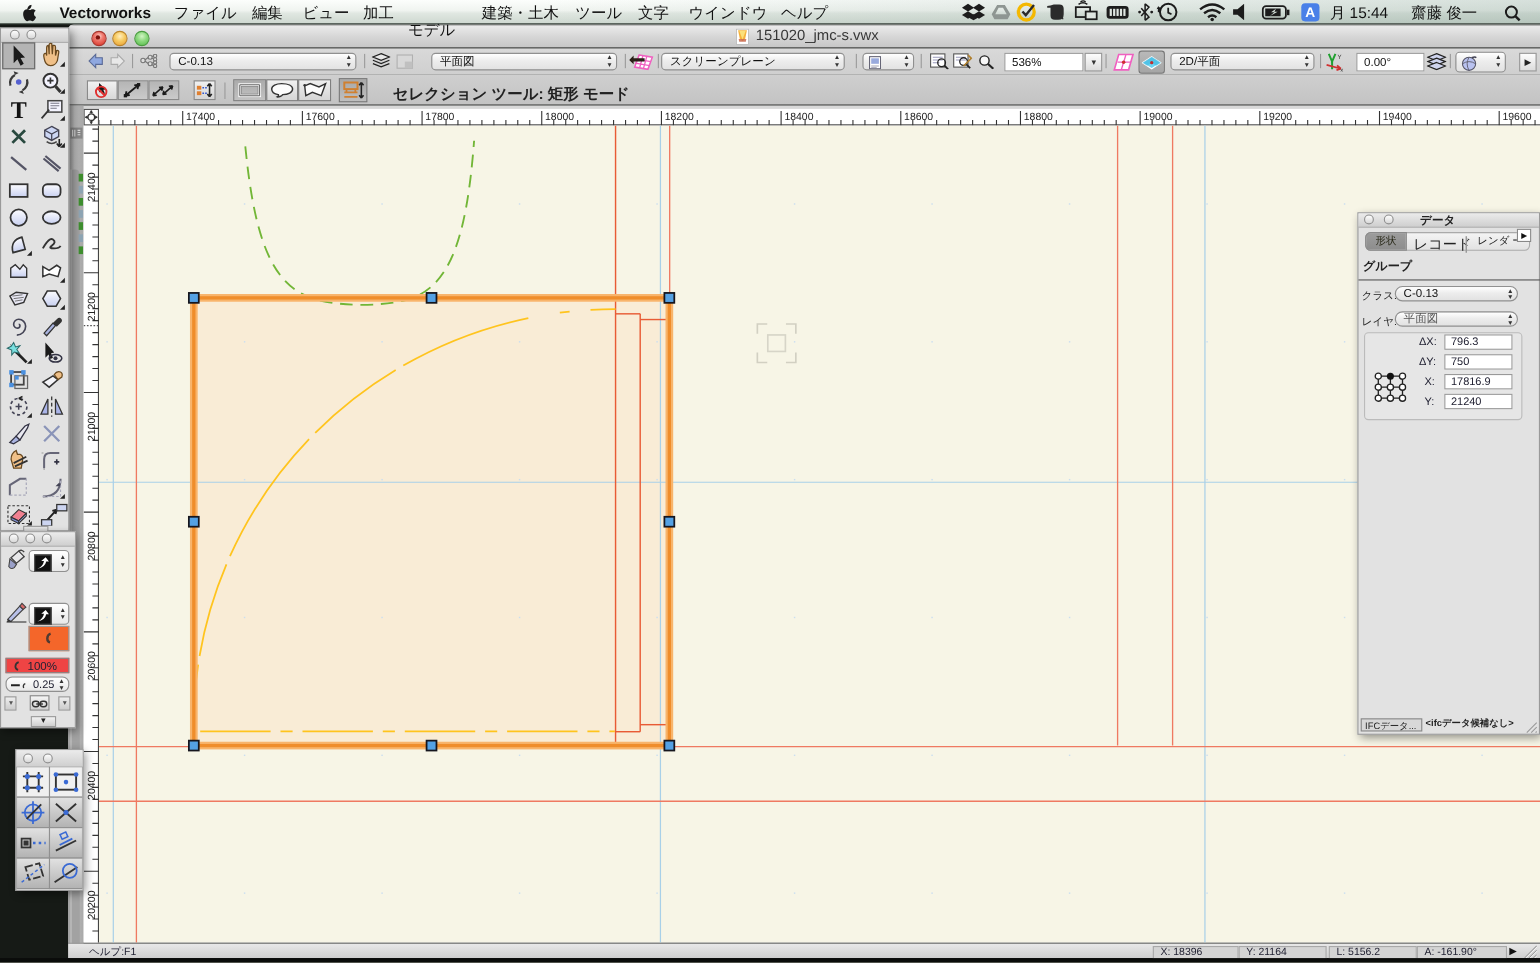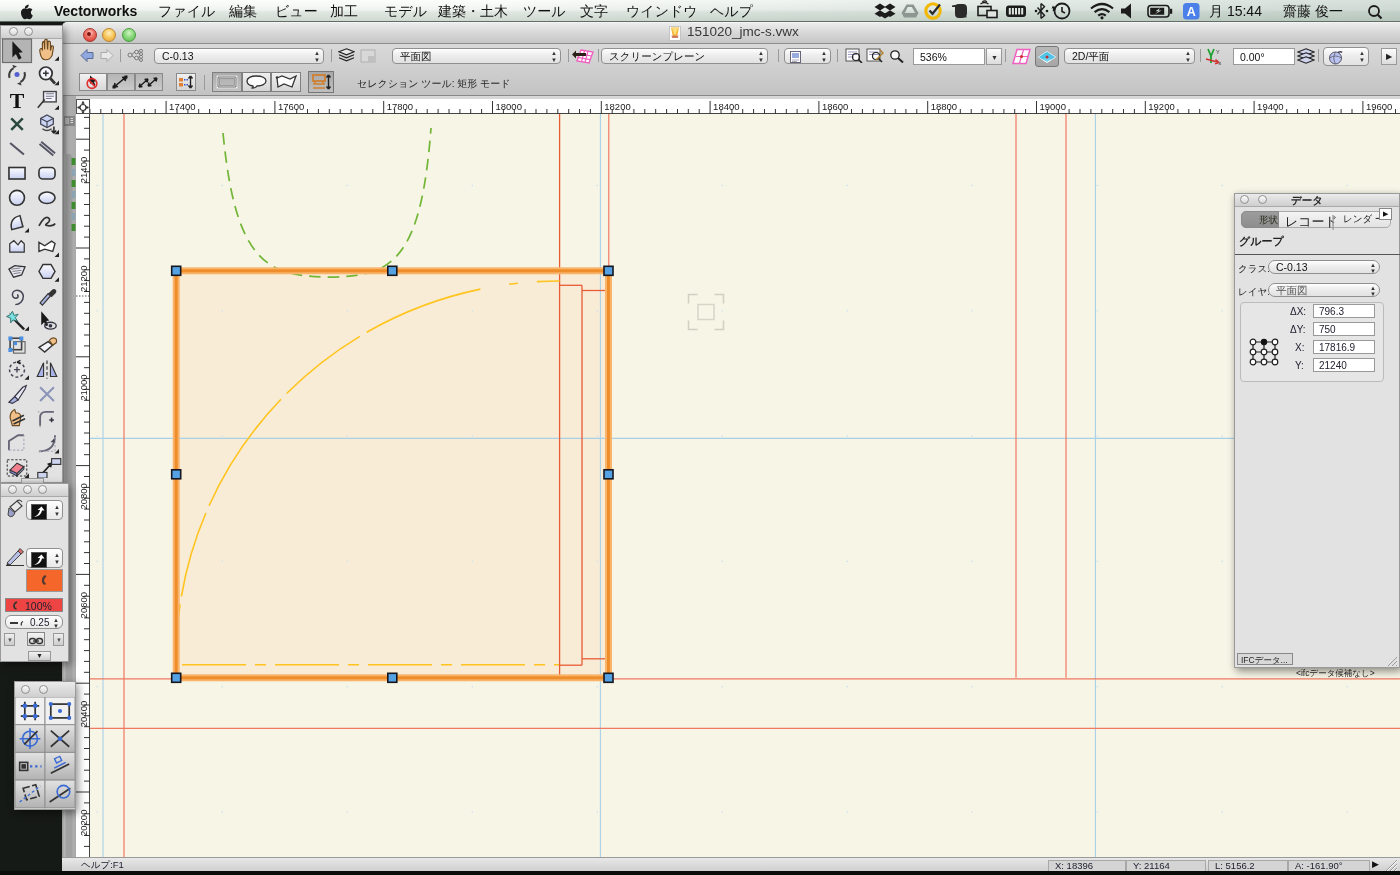--- a/index.html
+++ b/index.html
@@ -259,21 +259,21 @@
           </svg>
     </div>
   </div>
   <div class="abs" style="left:308px;top:3px;width:26px;height:22px;background:linear-gradient(#a8a8a8,#bfbfbf);border:1px solid #777;box-sizing:border-box;">
     <svg width="24" height="20" viewBox="0 0 24 20">
           <rect x="4" y="3" width="12" height="6" fill="none" stroke="#d08030" stroke-width="1.8"></rect>
           <path d="M4 12 L16 12 M4 16 L16 16 M6 9 L6 12 M14 9 L14 12" stroke="#d08030" stroke-width="1.6"></path>
           <path d="M19.5 3 L19.5 17 M19.5 3 l-2 2.5 M19.5 3 l2 2.5 M19.5 17 l-2-2.5 M19.5 17 l2-2.5" stroke="#222" stroke-width="1.4" fill="none"></path>
         </svg>
   </div>
-  <div class="abs" style="left:357px;top:9px;font-size:10px;font-weight:normal;color:#222;">セレクション ツール: 矩形 モード</div>
+  <div class="abs" style="left:357px;top:9px;font-size:14px;font-weight:bold;color:#222;">セレクション ツール: 矩形 モード</div>
 </div>
   </div>
 <div class="abs" style="left:62px;top:96px;width:1338px;height:761px;background:#d8d8d8;"></div>
 <div class="abs" id="graystrip">
   <svg width="14" height="775" viewBox="0 0 14 775">
     <rect x="2" y="20" width="11" height="10" fill="#888"></rect>
     <path d="M4 22 L4 28 M6 22 L6 28 M8.5 22.5 L11 22.5 M8.5 24.5 L11 24.5 M8.5 26.5 L11 26.5" stroke="#ddd" stroke-width="1"></path>
     <rect x="1.5" y="58" width="9" height="717" rx="4" fill="#a2a2a2"></rect>
     <rect x="1.5" y="58" width="2" height="717" fill="#b5b5b5"></rect>
     <g>
@@ -645,21 +645,21 @@
 <div class="abs" id="menubar">
   <svg class="abs" style="left:21px;top:3.5px;" width="13" height="16" viewBox="0 0 17 21">
     <path d="M8.7 4.6 C9.6 3.5 10.2 2 10 0.5 C8.7 0.6 7.2 1.4 6.3 2.4 C5.5 3.3 4.8 4.9 5 6.3 C6.4 6.4 7.8 5.6 8.7 4.6 Z" fill="#1a1a1a"></path>
     <path d="M12.9 11.3 C12.9 8.9 14.9 7.7 15 7.6 C13.9 5.9 12.1 5.7 11.5 5.7 C10 5.5 8.6 6.6 7.8 6.6 C7 6.6 5.9 5.7 4.6 5.8 C3 5.8 1.5 6.7 0.7 8.2 C-1 11.1 0.3 15.4 1.9 17.7 C2.7 18.8 3.6 20.1 4.9 20 C6.1 20 6.6 19.2 8 19.2 C9.4 19.2 9.9 20 11.2 20 C12.5 20 13.3 18.8 14.1 17.7 C15 16.4 15.4 15.1 15.4 15 C15.4 15 12.9 14 12.9 11.3 Z" fill="#1a1a1a"></path>
   </svg>
   <div class="mitem bold" style="left:54px;">Vectorworks</div>
   <div class="mitem" style="left:158px;">ファイル</div>
   <div class="mitem" style="left:229px;">編集</div>
   <div class="mitem" style="left:275px;">ビュー</div>
   <div class="mitem" style="left:330px;">加工</div>
-  <div class="mitem" style="left:384px;">モデル</div>
+  <div class="mitem" style="left:371px;margin-top:16px;">モデル</div>
   <div class="mitem" style="left:438px;">建築・土木</div>
   <div class="mitem" style="left:523px;">ツール</div>
   <div class="mitem" style="left:580px;">文字</div>
   <div class="mitem" style="left:626px;">ウインドウ</div>
   <div class="mitem" style="left:710px;">ヘルプ</div>
 
   <svg class="abs" style="left:866px;top:0px;" width="530" height="22" viewBox="0 0 530 22">
 
     <g fill="#1c1c1c">
       <path d="M14 3.5 L19.5 7 L14 10.5 L8.5 7 Z"></path>
@@ -1039,21 +1039,21 @@
   </svg>
 </div>
 <div class="abs palette" id="datapal" style="left:1234px;top:193px;width:166px;height:475px;">
   <div class="ptitle">
       <div class="pcirc" style="left:5px;"></div>
       <div class="pcirc" style="left:23px;"></div>
     <div class="abs" style="left:-10px;width:100%;text-align:center;top:0px;font-size:10.5px;font-weight:bold;color:#222;">データ</div>
   </div>
 
   <div class="abs" style="left:6px;top:17px;width:150px;height:17px;border:1px solid #aaa;border-radius:5px;background:linear-gradient(#f4f4f4,#e2e2e2);box-sizing:border-box;"></div>
-  <div class="abs" style="left:6px;top:17px;width:38px;height:17px;border:1px solid #8a8a8a;border-radius:5px 0 0 5px;background:linear-gradient(#9c9c9c,#8d8d8d);box-sizing:border-box;text-align:right;font-size:9.5px;color:#2a2a1a;line-height:16px;">形状</div>
+  <div class="abs" style="left:6px;top:17px;width:38px;height:17px;border:1px solid #8a8a8a;border-radius:5px 0 0 5px;background:linear-gradient(#9c9c9c,#8d8d8d);box-sizing:border-box;text-align:center;font-size:9.5px;color:#2a2a1a;line-height:16px;">形状</div>
   <div class="abs" style="left:50px;top:19px;font-size:13px;color:#222;">レコード</div>
   <div class="abs" style="left:96px;top:19px;color:#999;">|</div>
   <div class="abs" style="left:108px;top:19px;font-size:9.5px;color:#222;">レンダ ー</div>
   <div class="abs" style="left:144px;top:14px;width:13px;height:12px;background:#fff;border:1px solid #888;box-sizing:border-box;">
       <span style="position:absolute;left:3px;top:1px;font-size:7px;color:#111;">▶</span>
     </div>
   <div class="abs" style="left:4px;top:40px;font-size:11px;font-weight:bold;color:#222;">グループ</div>
   <div class="abs" style="left:0px;top:60px;width:166px;height:1px;background:#555;"></div>
   <div class="abs" style="left:3px;top:69px;font-size:9.5px;color:#222;">クラス:</div>
   <div class="popup" style="left:33px;top:66px;width:112px;height:14px;border-radius:7px;">
@@ -1084,17 +1084,17 @@
         <circle cx="26" cy="14" r="2.8"></circle>
       <circle cx="4" cy="24" r="2.8"></circle>
         <circle cx="15" cy="24" r="2.8"></circle>
         <circle cx="26" cy="24" r="2.8"></circle>
     </g>
     <circle cx="15" cy="4" r="3.2" fill="#111"></circle>
   </svg>
   <div class="abs" style="left:2px;top:459px;width:56px;height:12px;background:#d8d8d8;border:1px solid #888;box-sizing:border-box;font-size:8.5px;color:#222;">
       <span style="position:absolute;left:3px;top:1px;">IFCデータ...</span>
     </div>
-  <div class="abs" style="left:61px;top:474px;font-size:8.5px;color:#222;">&lt;ifcデータ候補なし&gt;</div>
+  <div class="abs" style="left:61px;top:458px;font-size:8.5px;color:#222;font-weight:bold;">&lt;ifcデータ候補なし&gt;</div>
   <svg class="abs" style="left:152px;top:462px;" width="11" height="11" viewBox="0 0 11 11">
       <path d="M10 1 L1 10 M10 5 L5 10 M10 9 L9 10" stroke="#9a9a9a" stroke-width="1"></path>
     </svg>
 </div>
 
 </body></html>

